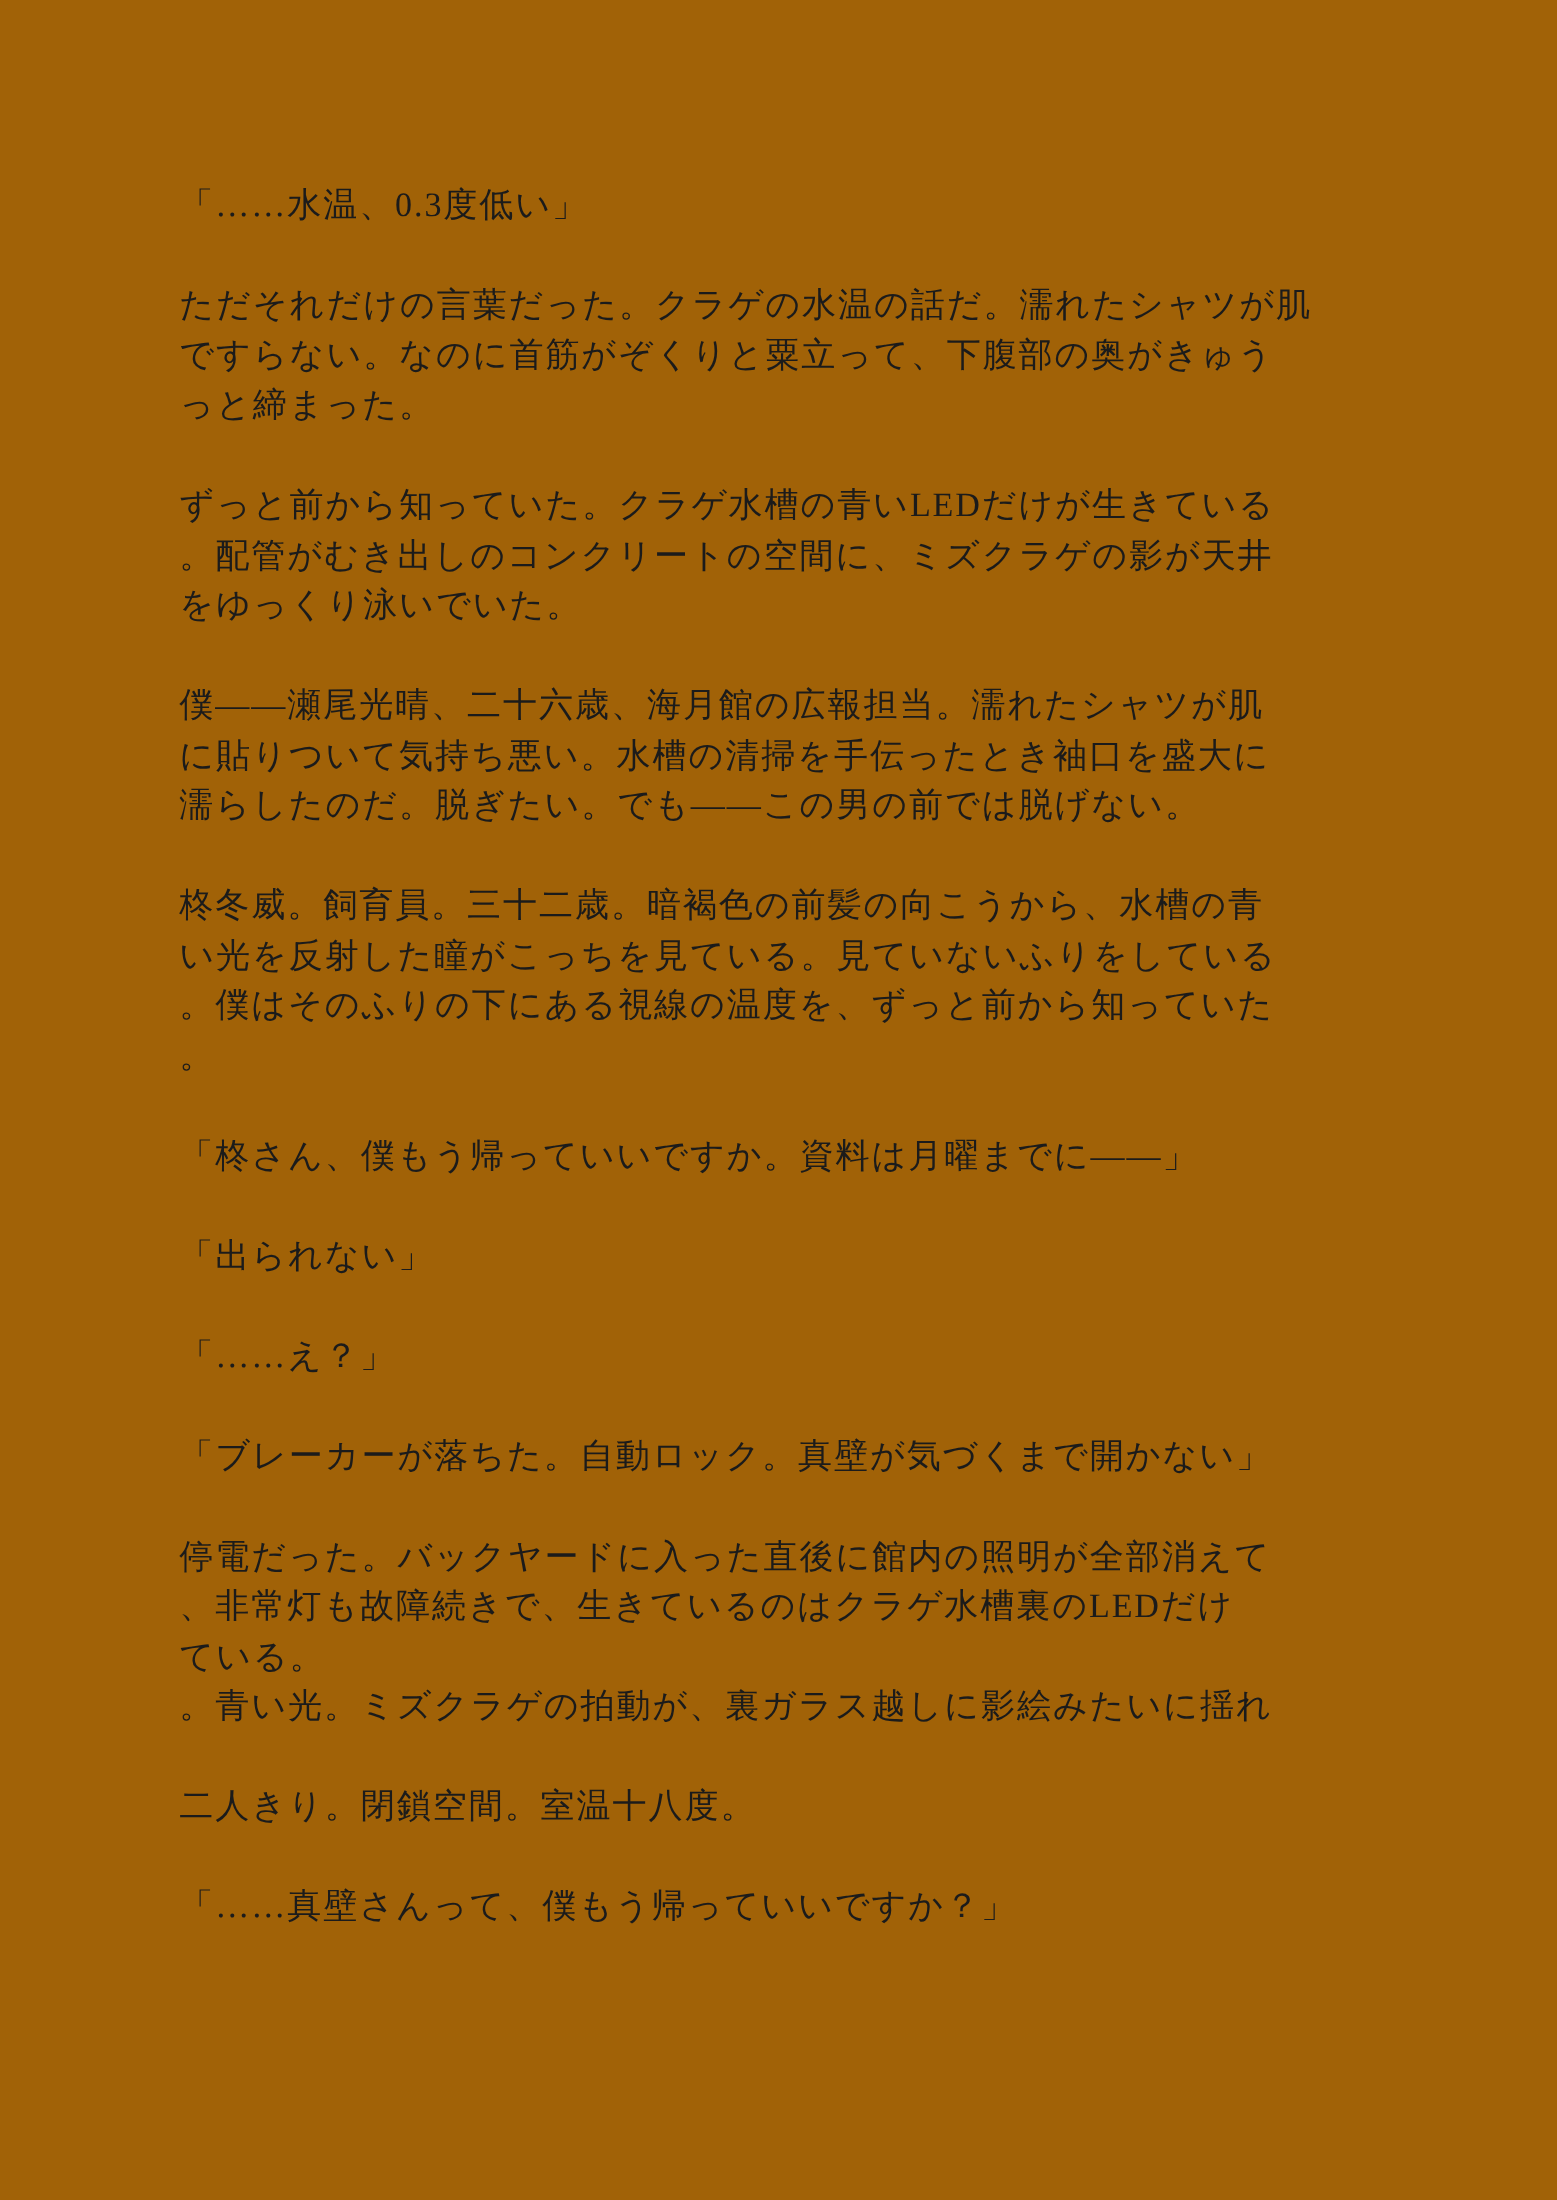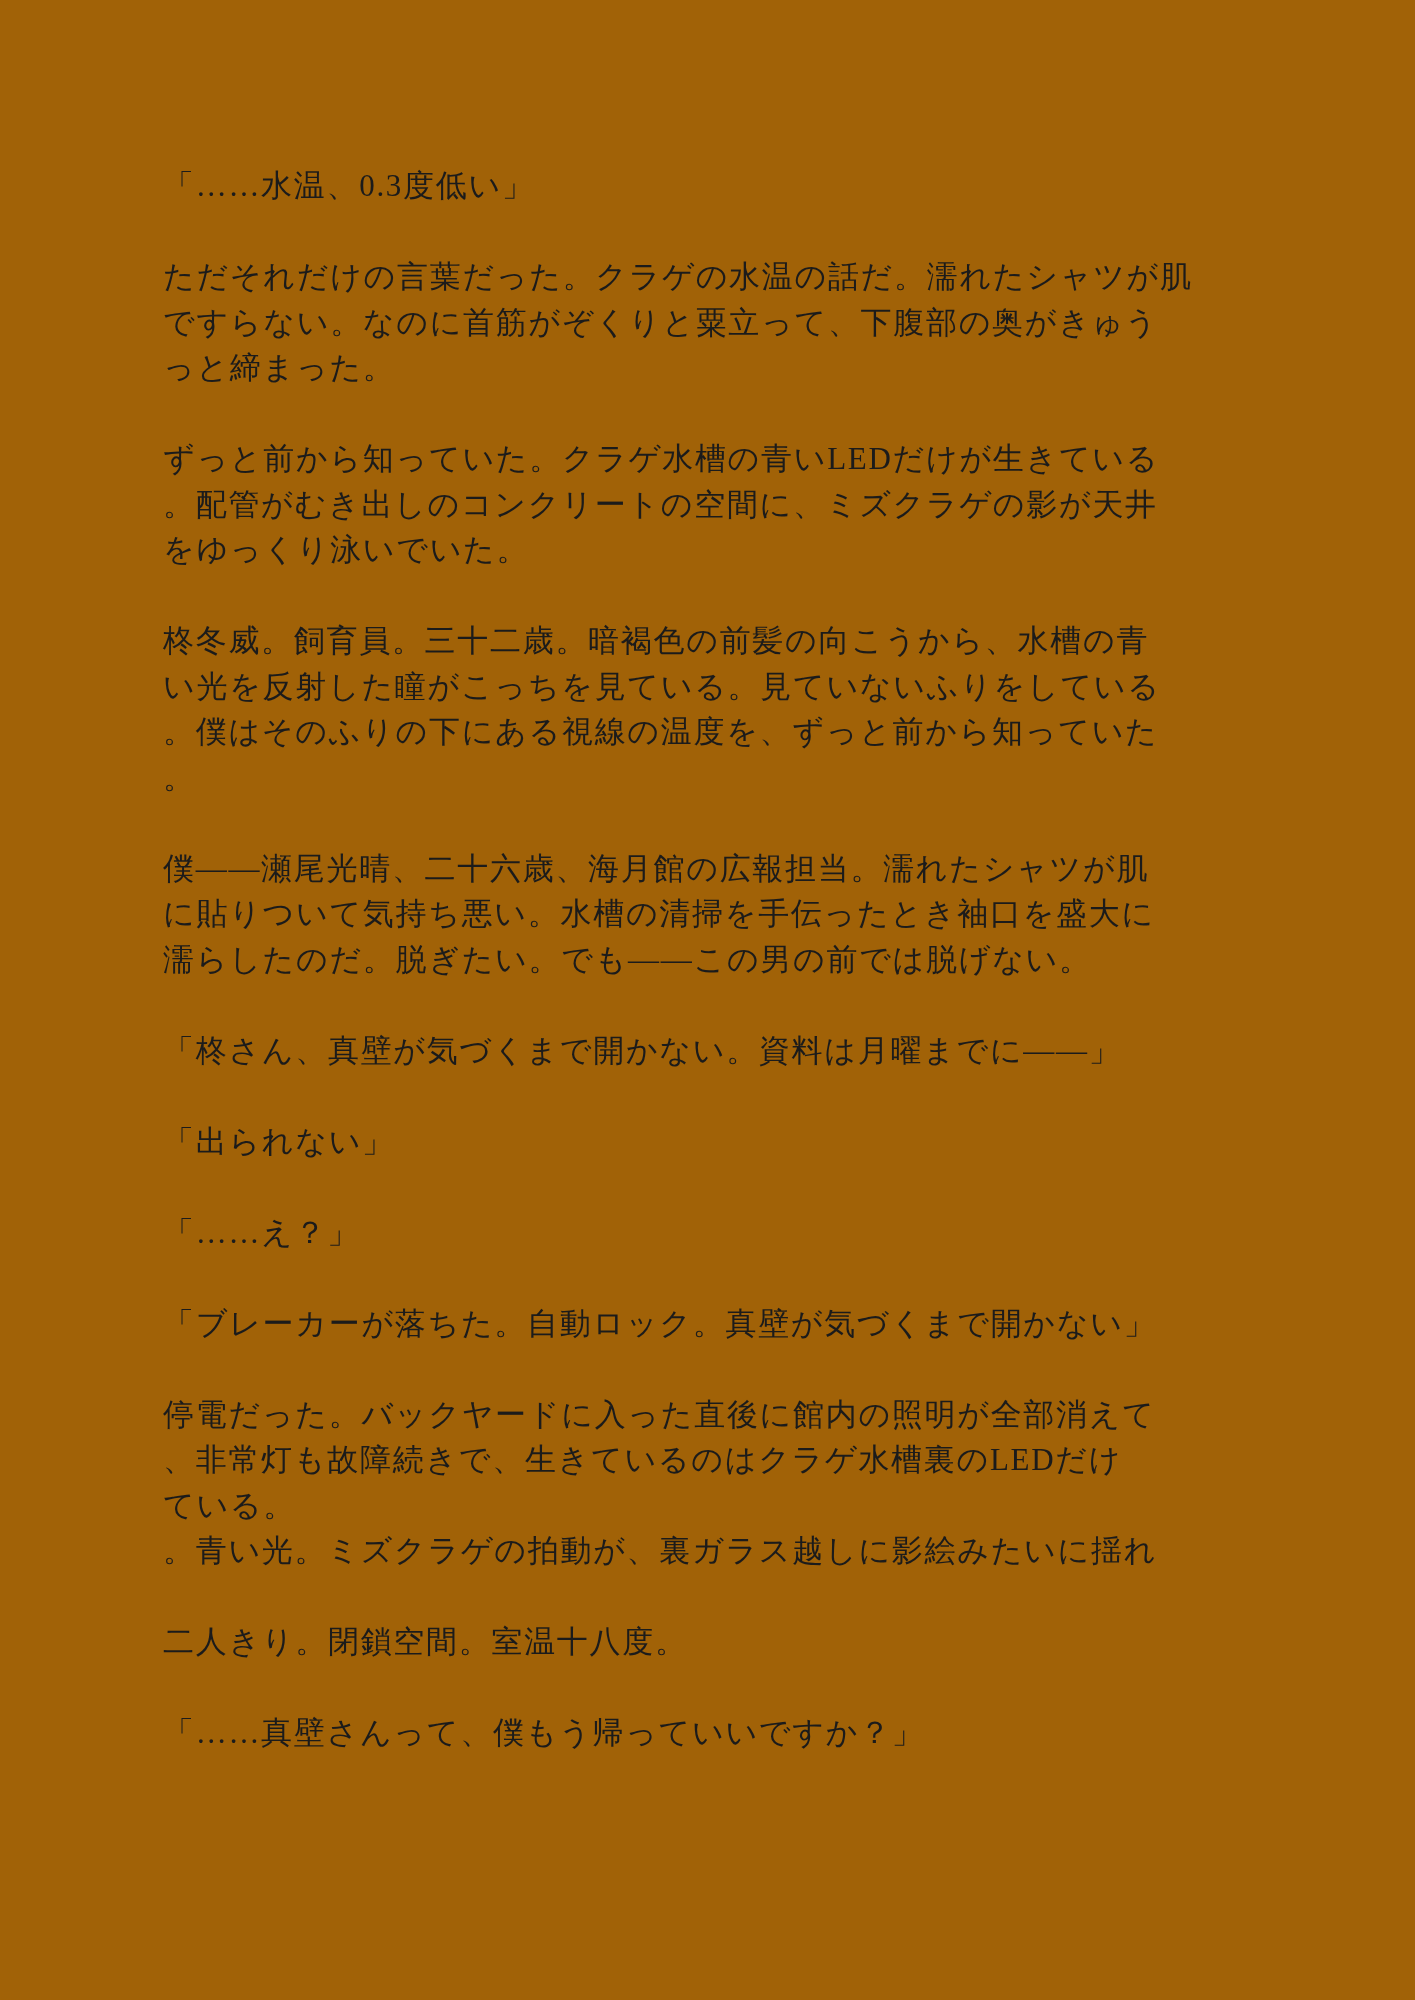--- a/index.html
+++ b/index.html
@@ -49,34 +49,34 @@
       <div class="line">っと締まった。</div>
     </div>
 
     <div class="paragraph">
       <div class="line">ずっと前から知っていた。クラゲ水槽の青いLEDだけが生きている</div>
       <div class="line">。配管がむき出しのコンクリートの空間に、ミズクラゲの影が天井</div>
       <div class="line">をゆっくり泳いでいた。</div>
     </div>
 
     <div class="paragraph">
+      <div class="line">僕——瀬尾光晴、二十六歳、海月館の広報担当。濡れたシャツが肌</div>
+      <div class="line">に貼りついて気持ち悪い。水槽の清掃を手伝ったとき袖口を盛大に</div>
+      <div class="line">濡らしたのだ。脱ぎたい。でも——この男の前では脱げない。</div>
+    </div>
+
+    <div class="paragraph">
       <div class="line">柊冬威。飼育員。三十二歳。暗褐色の前髪の向こうから、水槽の青</div>
       <div class="line">い光を反射した瞳がこっちを見ている。見ていないふりをしている</div>
       <div class="line">。僕はそのふりの下にある視線の温度を、ずっと前から知っていた</div>
       <div class="line">。</div>
     </div>
 
     <div class="paragraph">
-      <div class="line">僕——瀬尾光晴、二十六歳、海月館の広報担当。濡れたシャツが肌</div>
-      <div class="line">に貼りついて気持ち悪い。水槽の清掃を手伝ったとき袖口を盛大に</div>
-      <div class="line">濡らしたのだ。脱ぎたい。でも——この男の前では脱げない。</div>
-    </div>
-
-    <div class="paragraph">
-      <div class="line">「柊さん、真壁が気づくまで開かない。資料は月曜までに——」</div>
+      <div class="line">「柊さん、僕もう帰っていいですか。資料は月曜までに——」</div>
     </div>
 
     <div class="paragraph">
       <div class="line">「出られない」</div>
     </div>
 
     <div class="paragraph">
       <div class="line">「……え？」</div>
     </div>
 

